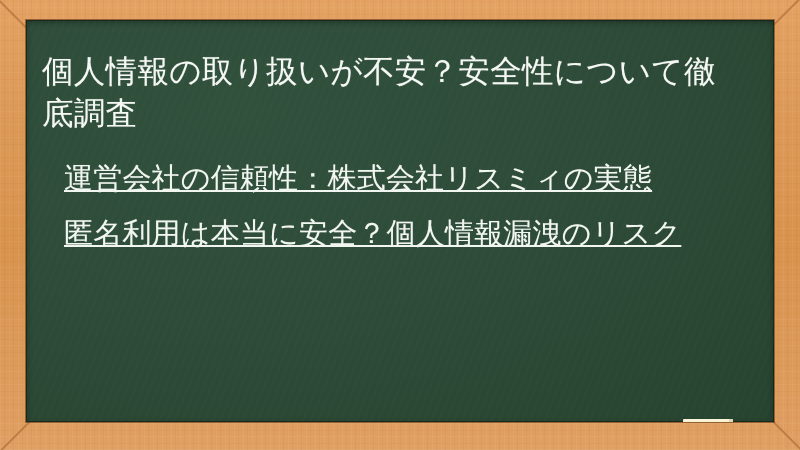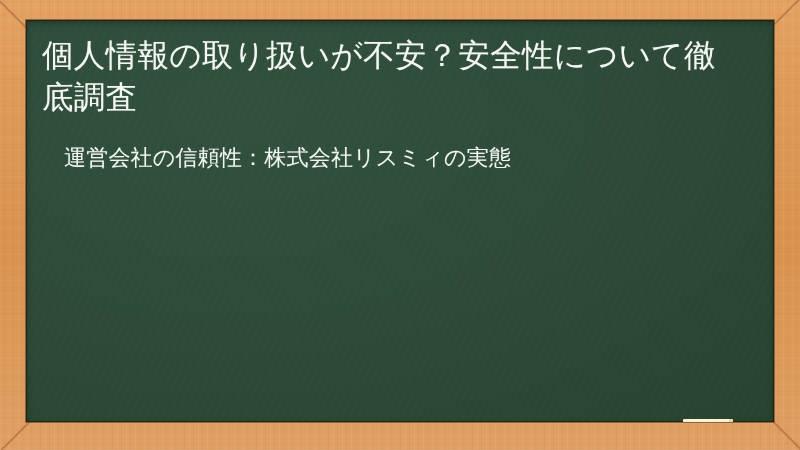--- a/index.html
+++ b/index.html
@@ -100,39 +100,40 @@
     padding: 10px 14px 0 14px;
   }
 
   
   #headline {
     color: #f4f7f3;
     font-size: 31.5px;
     line-height: 1.34;
     letter-spacing: .3px;
     font-weight: 400;
-    margin: 4px 0 0 2px;
+    margin: 20px 0 0 2px;
     max-width: 700px;
     text-shadow: 0 0 1px rgba(255,255,255,.30);
     white-space: pre-wrap;
   }
 
   
   #topic-list {
     list-style: none;
     margin: 24px 0 0 0;
     padding: 0 28px 0 24px;
   }
   #topic-list li {
     color: #f2f6f1;
-    font-size: 22px;
+    font-size: 29px;
     line-height: 1.42;
     letter-spacing: .2px;
     margin: 0 4px 13px 0;
     text-shadow: 0 0 1px rgba(255,255,255,.24);
+    text-decoration: underline;
   }
 
   
   #chalk-stick {
     position: absolute;
     left: 657px;
     top: 399px;
     width: 50px;
     height: 9px;
     background: linear-gradient(180deg, #fbf6dd 0%, #f4edc8 55%, #e6dcae 100%);
@@ -162,20 +163,21 @@
 
   <div id="chalkboard">
     <div class="board-dust"></div>
 
     <div class="board-inner">
 
       <h1 id="headline">個人情報の取り扱いが不安？安全性について徹底調査</h1>
 
       <ul id="topic-list">
         <li>運営会社の信頼性：株式会社リスミィの実態</li>
+        <li>匿名利用は本当に安全？個人情報漏洩のリスク</li>
       </ul>
 
     </div>
 
     <div id="chalk-stick"></div>
   </div>
 
 </div>
 
 </body></html>

